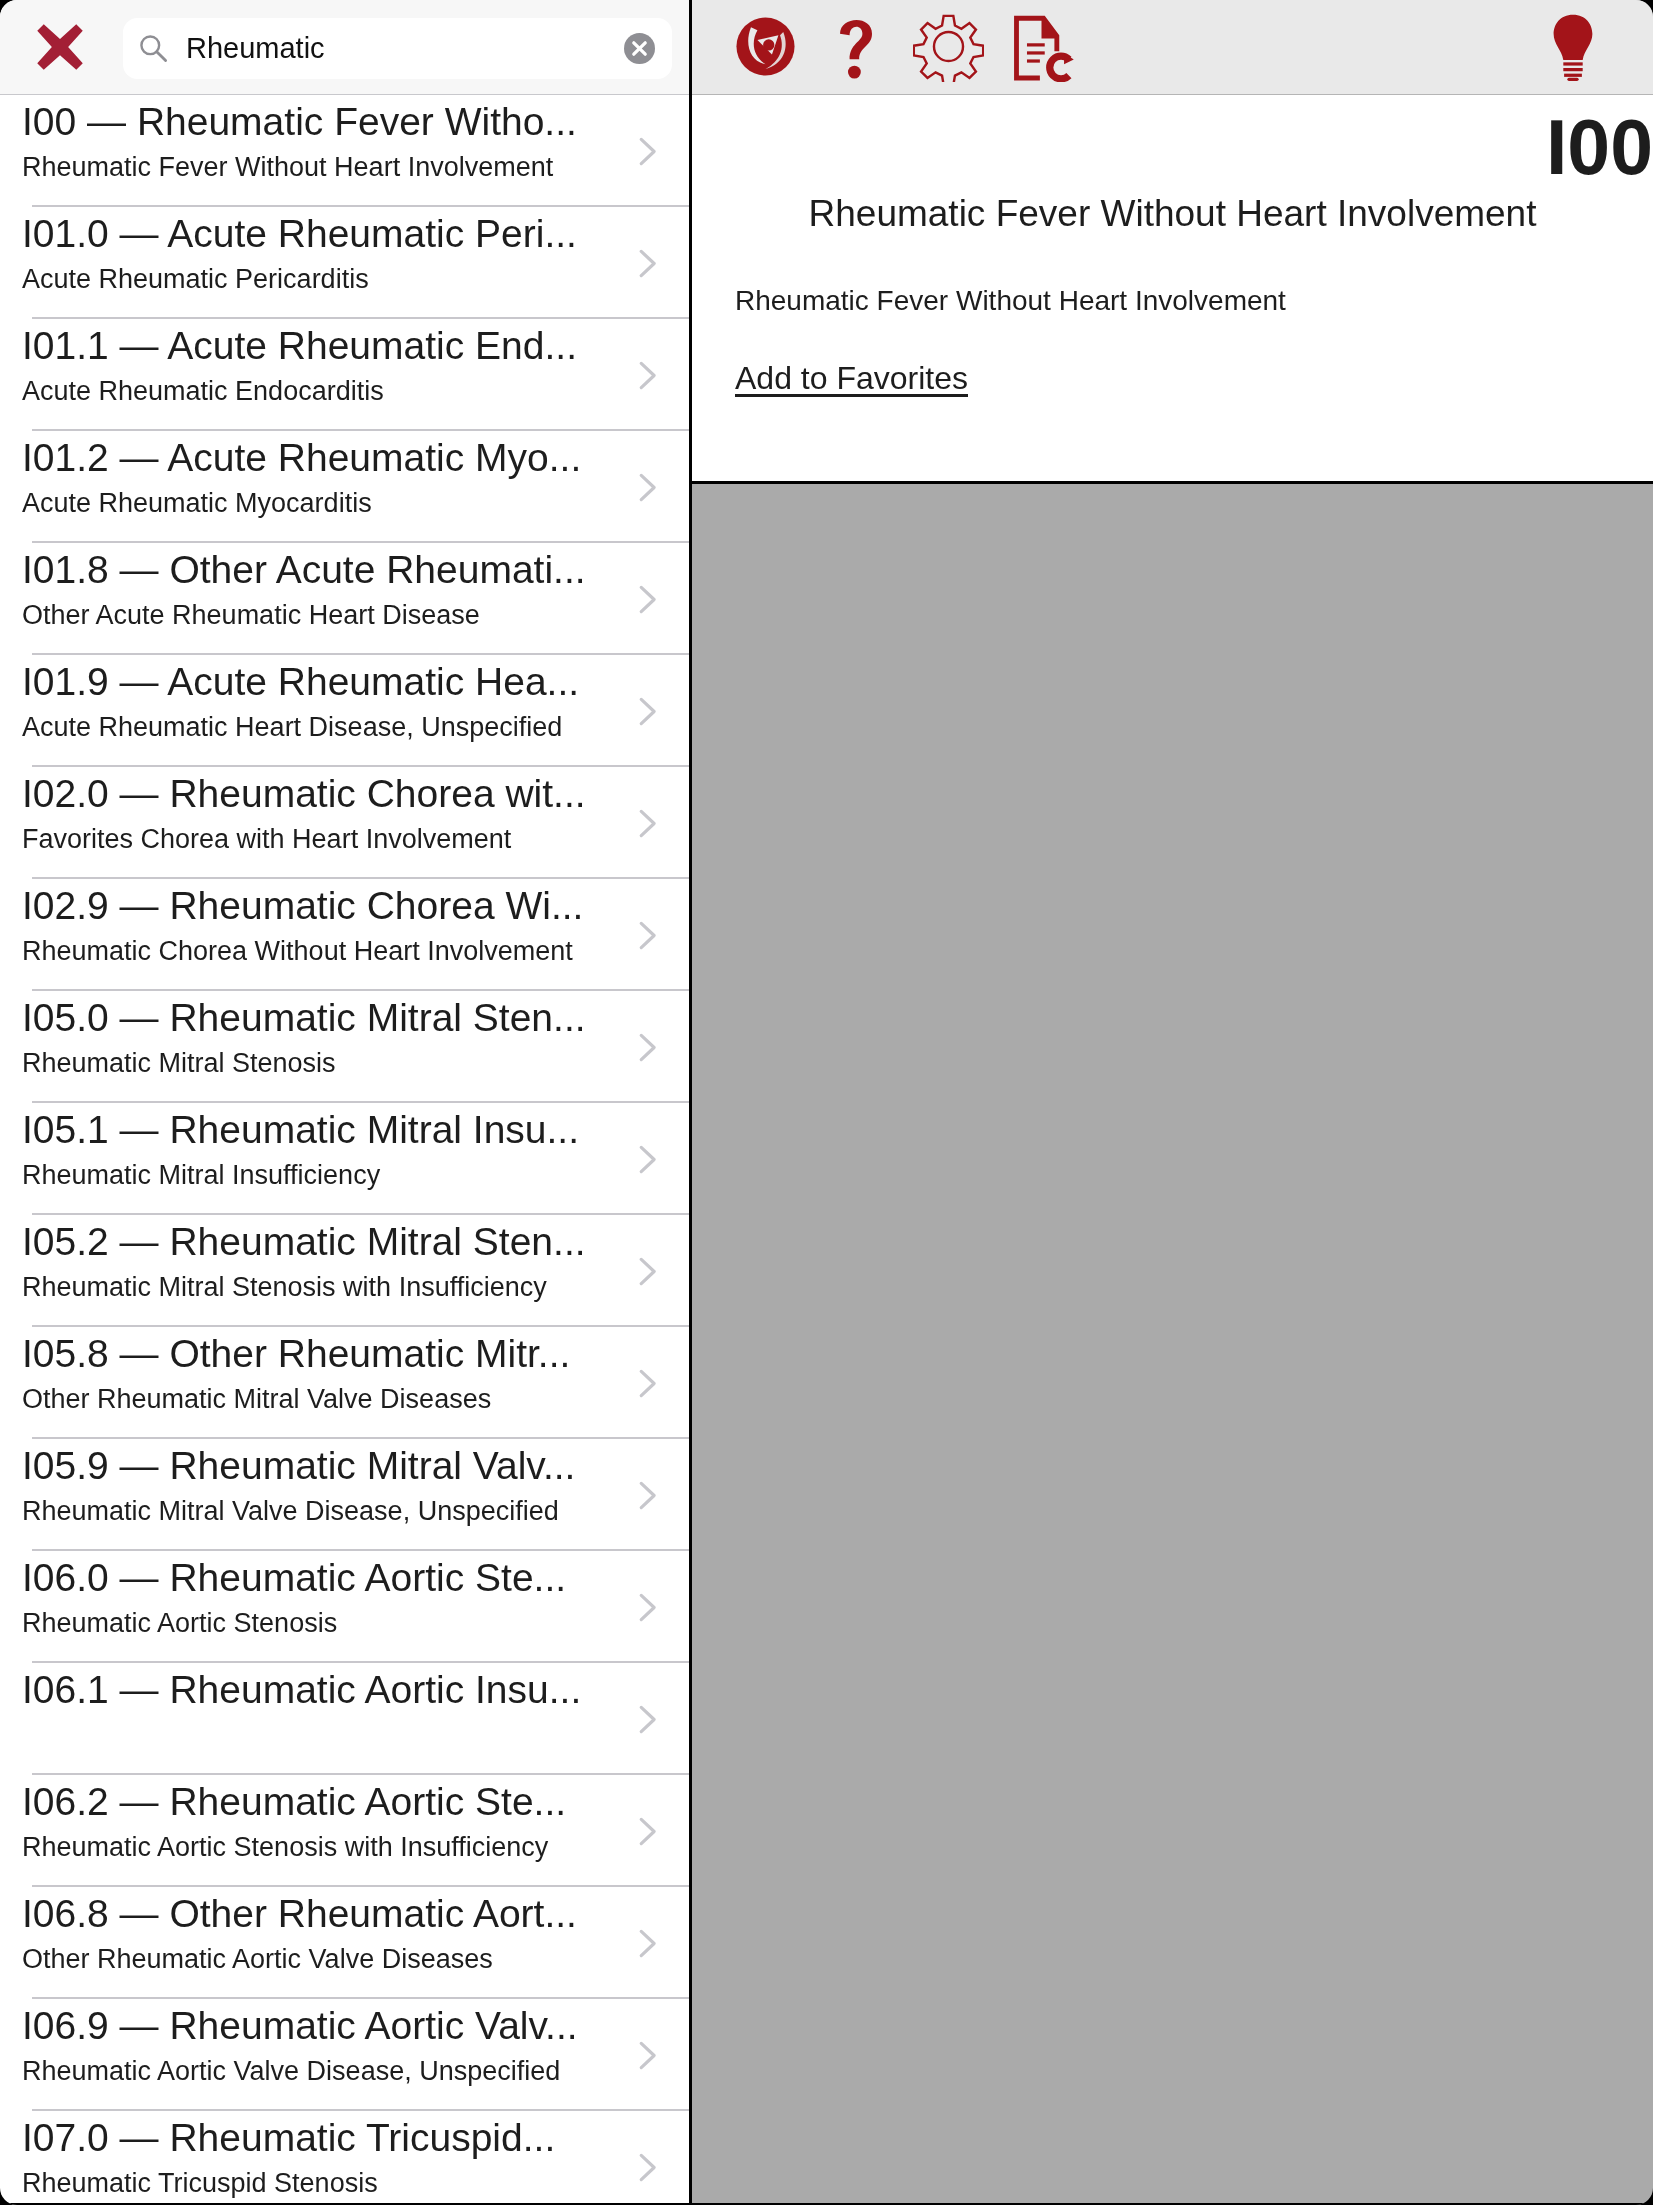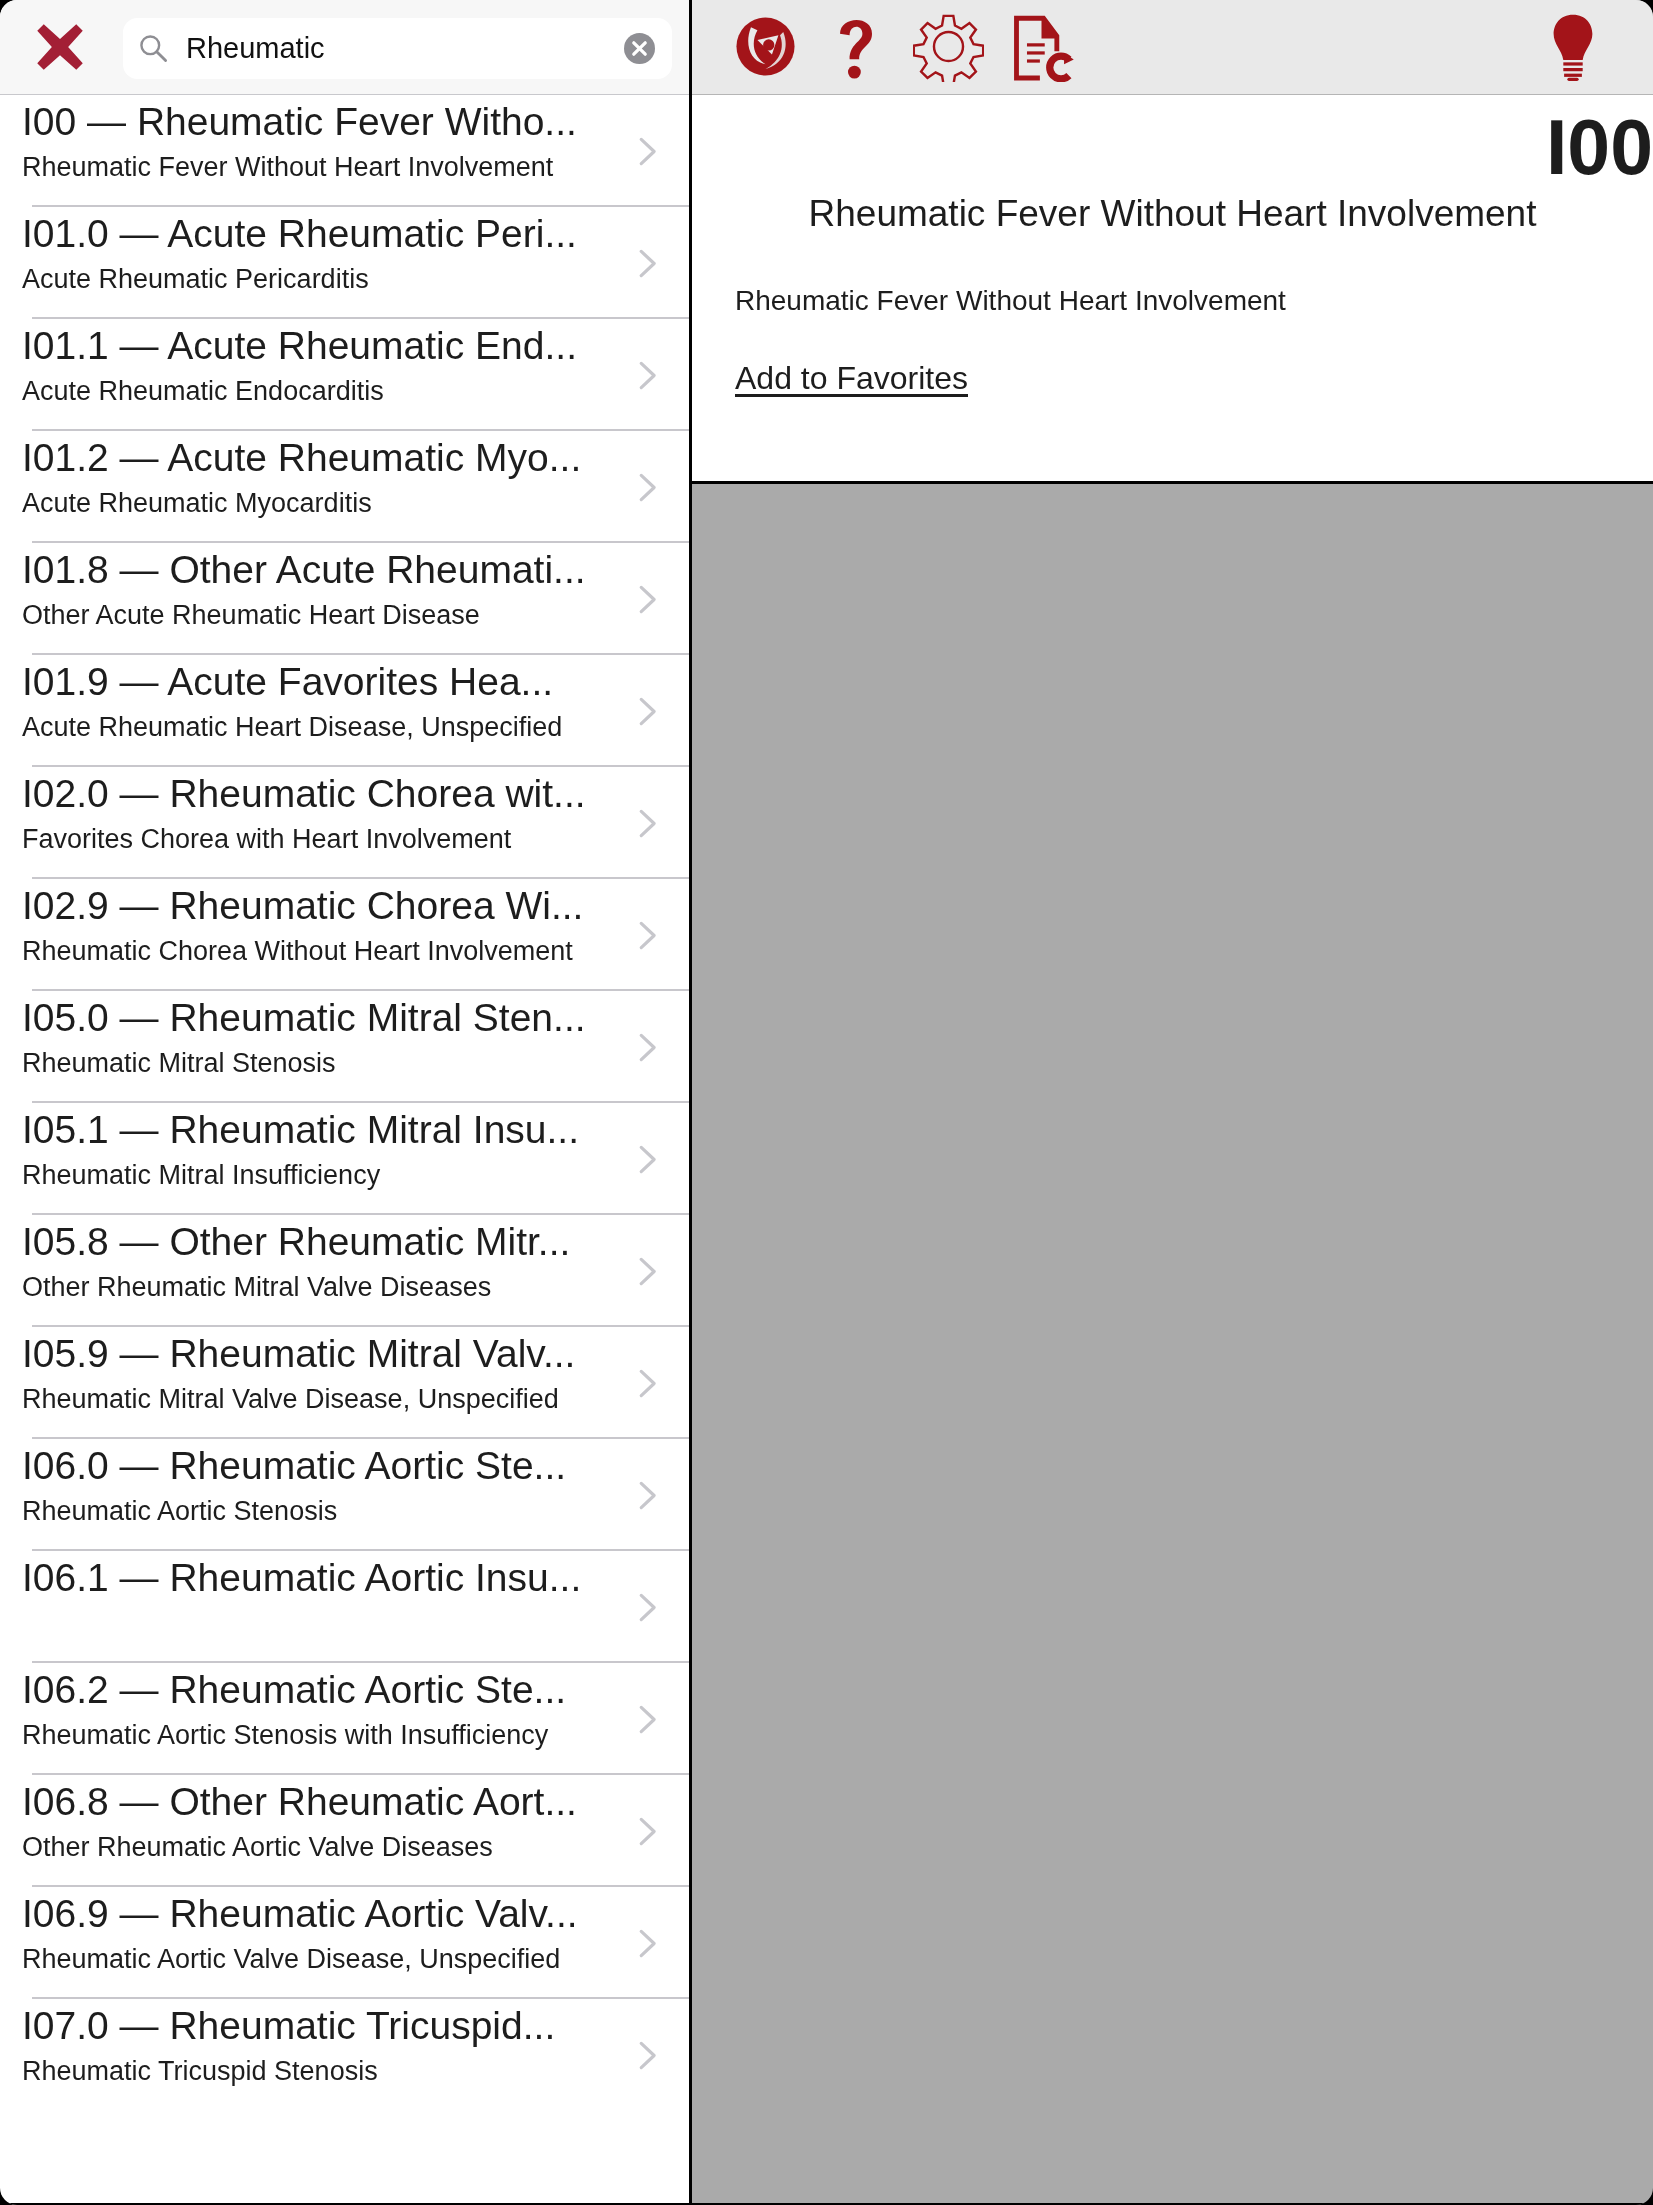--- a/index.html
+++ b/index.html
@@ -99,21 +99,21 @@
   </div>
         <div class="row">
     <div class="title">I01.8 — Other Acute Rheumati...</div>
     <div class="sub">Other Acute Rheumatic Heart Disease</div>
     <svg class="chev" viewBox="0 0 24 36">
       <polyline points="4,3 20,18 4,33" fill="none" stroke="#c7c7cc" stroke-width="4" stroke-linecap="round" stroke-linejoin="round"></polyline>
     </svg>
     <div class="sep"></div>
   </div>
         <div class="row">
-    <div class="title">I01.9 — Acute Favorites Hea...</div>
+    <div class="title">I01.9 — Acute Rheumatic Hea...</div>
     <div class="sub">Acute Rheumatic Heart Disease, Unspecified</div>
     <svg class="chev" viewBox="0 0 24 36">
       <polyline points="4,3 20,18 4,33" fill="none" stroke="#c7c7cc" stroke-width="4" stroke-linecap="round" stroke-linejoin="round"></polyline>
     </svg>
     <div class="sep"></div>
   </div>
         <div class="row">
     <div class="title">I02.0 — Rheumatic Chorea wit...</div>
     <div class="sub">Favorites Chorea with Heart Involvement</div>
     <svg class="chev" viewBox="0 0 24 36">
@@ -133,20 +133,28 @@
     <div class="title">I05.0 — Rheumatic Mitral Sten...</div>
     <div class="sub">Rheumatic Mitral Stenosis</div>
     <svg class="chev" viewBox="0 0 24 36">
       <polyline points="4,3 20,18 4,33" fill="none" stroke="#c7c7cc" stroke-width="4" stroke-linecap="round" stroke-linejoin="round"></polyline>
     </svg>
     <div class="sep"></div>
   </div>
         <div class="row">
     <div class="title">I05.1 — Rheumatic Mitral Insu...</div>
     <div class="sub">Rheumatic Mitral Insufficiency</div>
+    <svg class="chev" viewBox="0 0 24 36">
+      <polyline points="4,3 20,18 4,33" fill="none" stroke="#c7c7cc" stroke-width="4" stroke-linecap="round" stroke-linejoin="round"></polyline>
+    </svg>
+    <div class="sep"></div>
+  </div>
+        <div class="row">
+    <div class="title">I05.2 — Rheumatic Mitral Sten...</div>
+    <div class="sub">Rheumatic Mitral Stenosis with Insufficiency</div>
     <svg class="chev" viewBox="0 0 24 36">
       <polyline points="4,3 20,18 4,33" fill="none" stroke="#c7c7cc" stroke-width="4" stroke-linecap="round" stroke-linejoin="round"></polyline>
     </svg>
     <div class="sep"></div>
   </div>
         <div class="row">
     <div class="title">I05.8 — Other Rheumatic Mitr...</div>
     <div class="sub">Other Rheumatic Mitral Valve Diseases</div>
     <svg class="chev" viewBox="0 0 24 36">
       <polyline points="4,3 20,18 4,33" fill="none" stroke="#c7c7cc" stroke-width="4" stroke-linecap="round" stroke-linejoin="round"></polyline>

